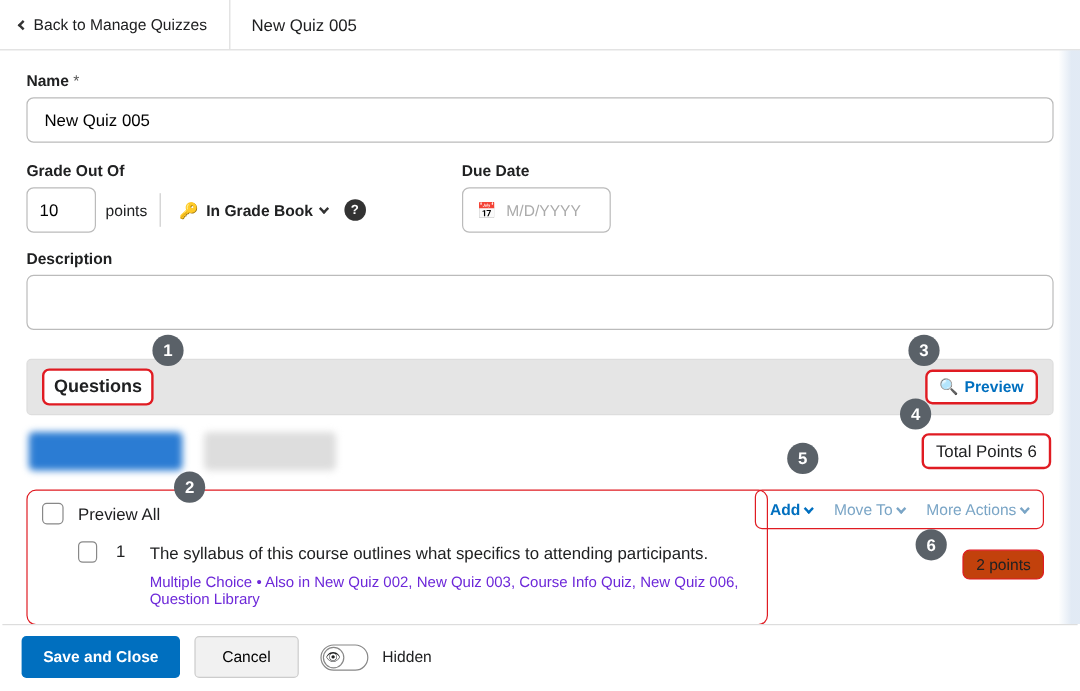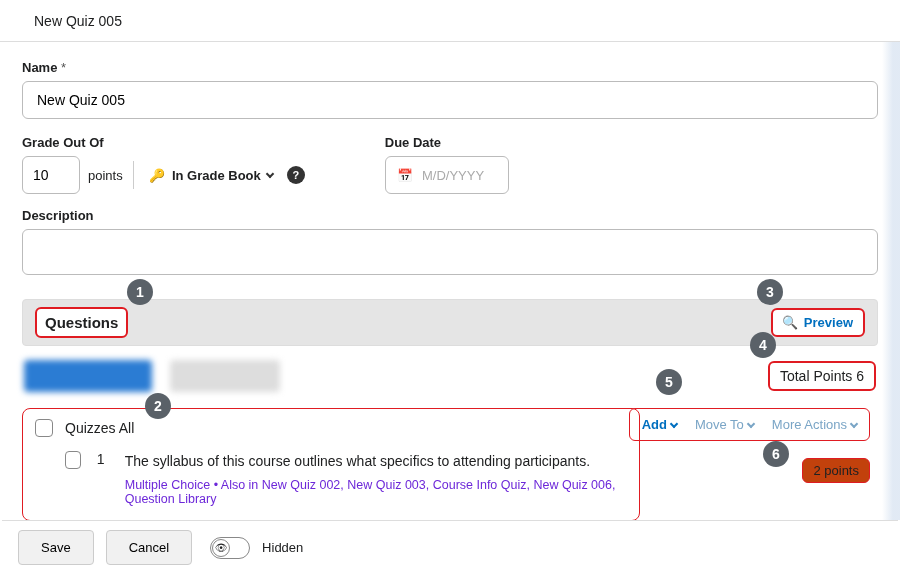--- a/index.html
+++ b/index.html
@@ -50,20 +50,24 @@
   .callout { position: absolute; width: 26px; height: 26px; border-radius: 50%; background: #5a6168; color: #fff; display: flex; align-items: center; justify-content: center; font-size: 14px; font-weight: 600; }
   .chevron { display: inline-block; transform: rotate(45deg); border-right: 2px solid #333; border-bottom: 2px solid #333; width: 6px; height: 6px; }
   .chevron.left { transform: rotate(135deg); }
   .chevron.down-blue { border-color: #006fbf; transform: rotate(45deg); width: 6px; height: 6px; margin-bottom: 2px; }
   .scrollbar-edge { position: absolute; right: 0; top: 42px; bottom: 56px; width: 18px; background: linear-gradient(to right, rgba(0,0,0,0) 0%, #c4d5ea 60%); opacity: 0.5; }
 </style>
 </head>
 <body>
 
 <div class="topbar">
+  <div class="back-link">
+    <span class="chevron left"></span>
+    <span>Back to Manage Quizzes</span>
+  </div>
   <div class="breadcrumb-title">New Quiz 005</div>
 </div>
 
 <div class="content">
   <div class="field-label">
     <span>Name</span> <span class="req">*</span>
   </div>
   <input class="name-input" value="New Quiz 005" style="">
 
   <div class="row">
@@ -106,21 +110,21 @@
       <div class="blur-btn1"></div>
       <div class="blur-btn2"></div>
     </div>
     <div class="total-points">Total Points 6</div>
   </div>
 
   <div class="list-area">
     <div class="red-outline">
       <div class="select-row">
         <div class="checkbox"></div>
-        <span class="select-label">Quizzes All</span>
+        <span class="select-label">Preview All</span>
       </div>
       <div class="q-row">
         <div class="checkbox"></div>
         <div class="q-num">1</div>
         <div>
           <div class="q-text">The syllabus of this course outlines what specifics to attending participants.</div>
           <div class="q-meta">Multiple Choice   •   Also in New Quiz 002, New Quiz 003, Course Info Quiz, New Quiz 006, Question Library</div>
         </div>
       </div>
     </div>
@@ -140,21 +144,21 @@
       </div>
     </div>
 
     <div class="points-badge">2 points</div>
   </div>
 </div>
 
 <div class="scrollbar-edge"></div>
 
 <div class="footer">
-  <button class="btn-secondary">Save</button>
+  <button class="btn-primary">Save and Close</button>
   <button class="btn-secondary">Cancel</button>
   <div class="toggle">
     <div class="toggle-knob">
       <span>👁</span>
     </div>
   </div>
   <span>Hidden</span>
 </div>
 
 <div class="callout" style="left:127px; top:279px;">1</div>

